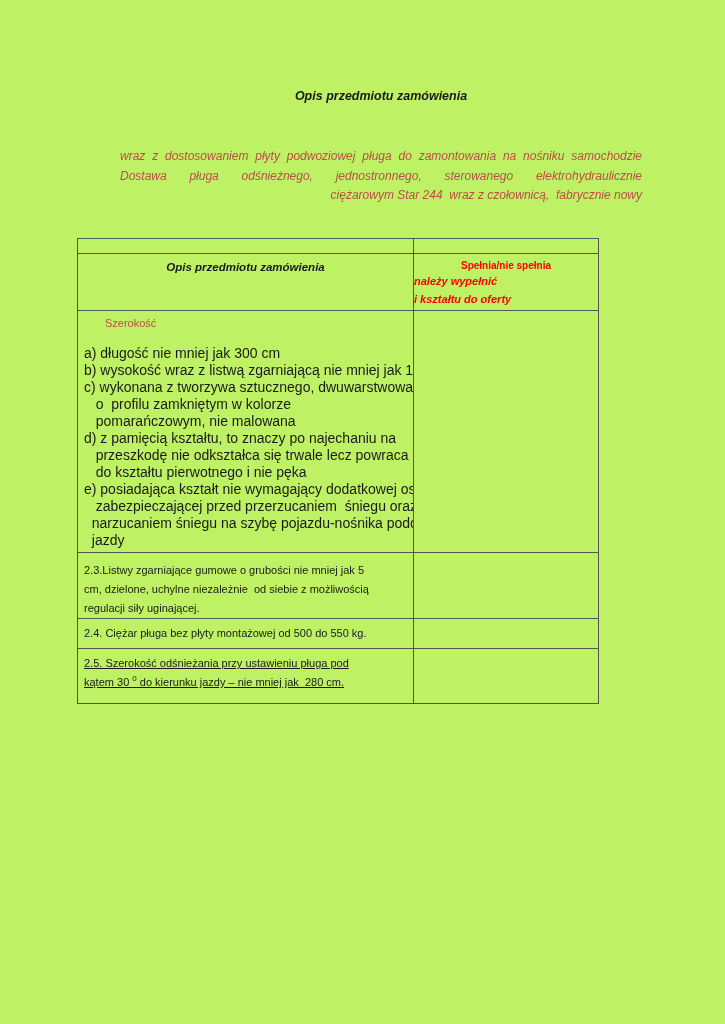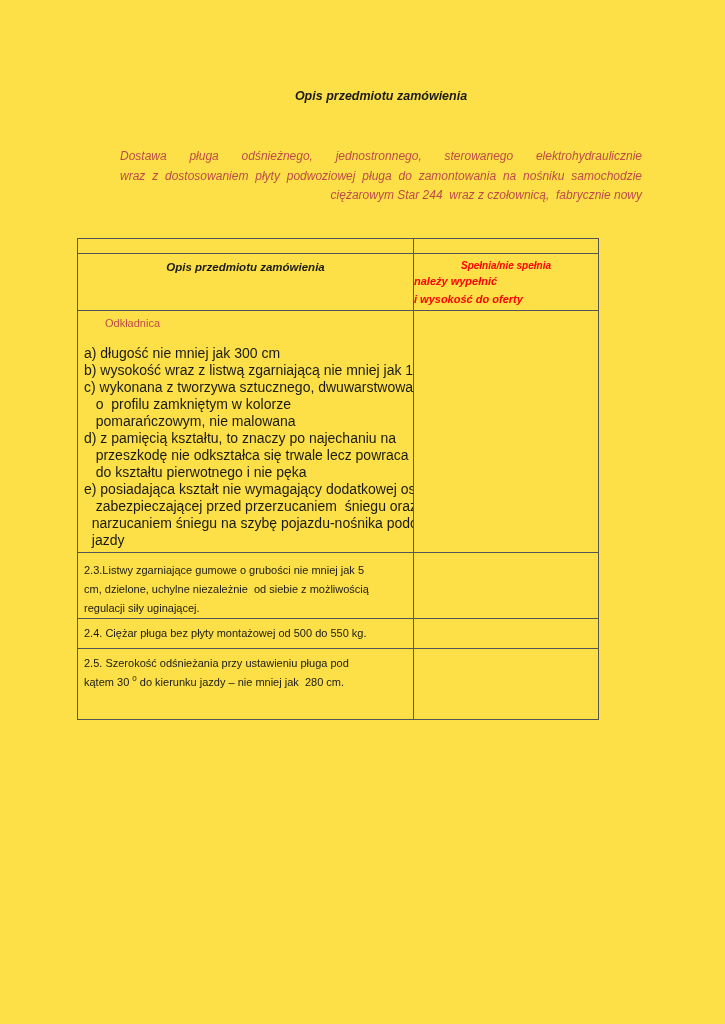--- a/index.html
+++ b/index.html
@@ -1,19 +1,19 @@
 <!DOCTYPE html>
 <html><head>
 <meta charset="utf-8">
 <style>
   html,body{margin:0;padding:0;background:#ffffff;}
   .page{
     position:relative;
     width:725px;height:1024px;
-    background:#fde047;
+    background:#bef264;
     font-family:"Liberation Sans","DejaVu Sans",sans-serif;
     color:#1a1a1a;
     overflow:hidden;
   }
   .doc-title{
     position:absolute;left:120px;top:89px;width:522px;
     text-align:center;font-weight:bold;font-style:italic;
     font-size:12.5px;color:#1a1a1a;
   }
   .intro{
@@ -33,27 +33,27 @@
     border:1px solid #555555;
     vertical-align:top;padding:0;
     font-size:11px;color:#1a1a1a;
     overflow:hidden;
   }
   tr.r1{height:15px;}
   tr.r2{height:57px;}
   tr.r3{height:242px;}
   tr.r4{height:66px;}
   tr.r5{height:30px;}
-  tr.r6{height:71px;}
+  tr.r6{height:55px;text-decoration:underline;}
   .h1-text{
     text-align:center;font-weight:bold;font-style:italic;
     font-size:11.5px;padding-top:5px;line-height:16px;
   }
   .h2-line1{
-    text-align:center;color:#ff0000;font-weight:bold;font-style:italic;
+    text-align:center;color:#ff0000;font-weight:bold;
     font-size:10px;padding-top:5px;line-height:13px;
   }
   .h2-line2{
     text-align:left;color:#ff0000;font-weight:bold;font-style:italic;
     font-size:11px;line-height:18px;
   }
   .odk-title{
     color:#be4b48;padding:4px 0 0 27px;line-height:17px;font-size:11px;
   }
   .odk-list{
@@ -68,48 +68,48 @@
   .cell-text sup{font-size:8px;line-height:0;}
 </style>
 </head>
 <body>
 
 <div class="page">
 
   <div class="doc-title">Opis przedmiotu zamówienia</div>
 
   <div class="intro">
+    <div class="intro-line justify">wraz z dostosowaniem płyty podwoziowej pługa do zamontowania na nośniku samochodzie</div>
     <div class="intro-line justify">Dostawa pługa odśnieżnego, jednostronnego, sterowanego elektrohydraulicznie</div>
-    <div class="intro-line justify">wraz z dostosowaniem płyty podwoziowej pługa do zamontowania na nośniku samochodzie</div>
     <div class="intro-line last">ciężarowym Star 244  wraz z czołownicą,  fabrycznie nowy</div>
   </div>
 
   <table class="spec-table">
     <colgroup>
         <col class="c1">
         <col class="c2">
       </colgroup>
     <tbody>
       <tr class="r1">
         <td></td>
         <td></td>
       </tr>
       <tr class="r2">
         <td>
           <div class="h1-text">Opis przedmiotu zamówienia</div>
         </td>
         <td>
           <div class="h2-line1">Spełnia/nie spełnia</div>
           <div class="h2-line2">należy wypełnić</div>
-          <div class="h2-line2">i wysokość do oferty</div>
+          <div class="h2-line2">i kształtu do oferty</div>
         </td>
       </tr>
       <tr class="r3">
         <td>
-          <div class="odk-title">Odkładnica</div>
+          <div class="odk-title">Szerokość</div>
           <div class="odk-list">a) długość nie mniej jak 300 cm
 b) wysokość wraz z listwą zgarniającą nie mniej jak 110 cm
 c) wykonana z tworzywa sztucznego, dwuwarstwowa
    o  profilu zamkniętym w kolorze
    pomarańczowym, nie malowana
 d) z pamięcią kształtu, to znaczy po najechaniu na
    przeszkodę nie odkształca się trwale lecz powraca
    do kształtu pierwotnego i nie pęka
 e) posiadająca kształt nie wymagający dodatkowej osłony
    zabezpieczającej przed przerzucaniem  śniegu oraz

